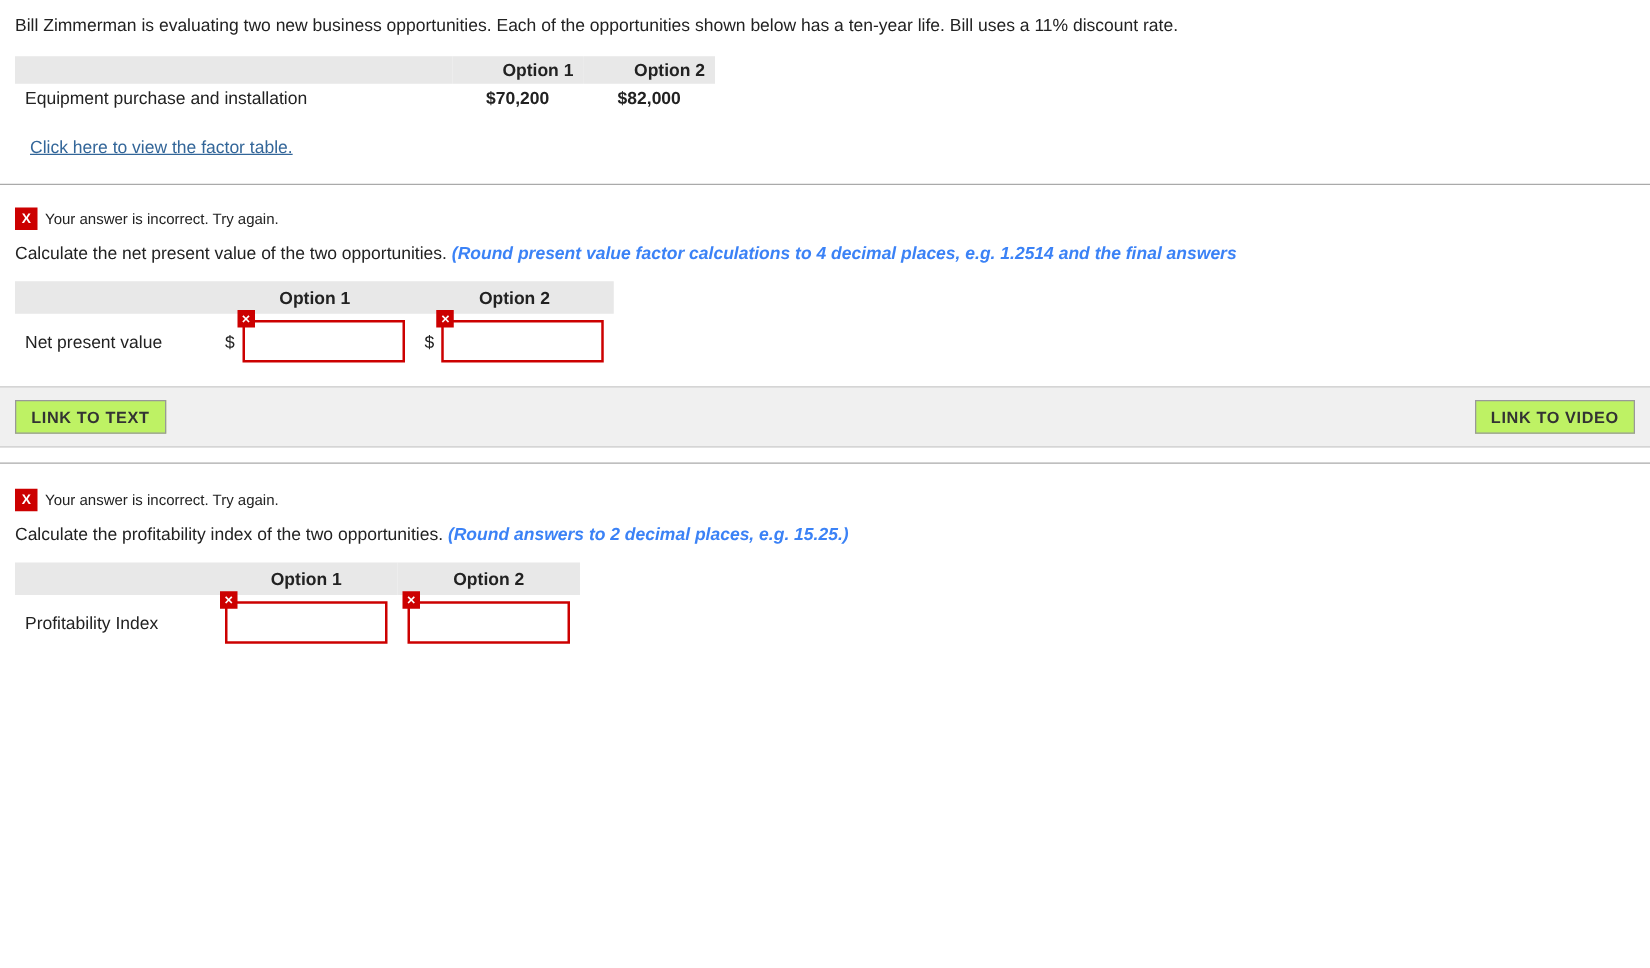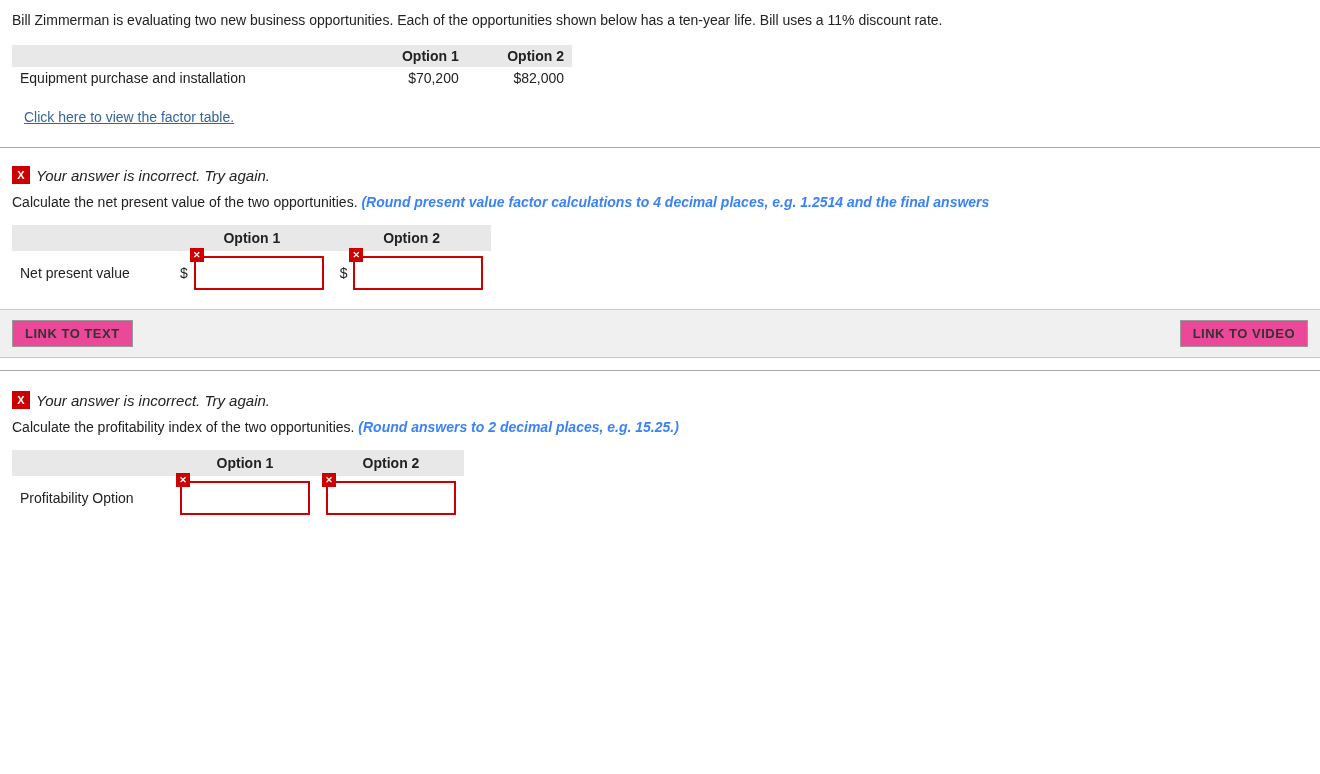--- a/index.html
+++ b/index.html
@@ -27,21 +27,22 @@
       font-size: 14px;
     }
     .data-table td {
       padding: 3px 8px;
       font-size: 14px;
     }
     .data-table td:first-child {
       text-align: left;
     }
     .data-table td:not(:first-child) {
-      text-align: right;
+      text-align: center;
+      font-weight: bold;
     }
     .data-table thead tr {
       background: #e8e8e8;
     }
     .factor-link {
       color: #336699;
       text-decoration: underline;
       cursor: pointer;
       padding: 6px 12px;
       display: inline-block;
@@ -68,23 +69,22 @@
       justify-content: center;
       width: 18px;
       height: 18px;
       background: #cc0000;
       color: white;
       font-size: 11px;
       font-weight: bold;
       flex-shrink: 0;
     }
     .incorrect-text {
-      font-size: 15px;
+      font-size: 12px;
       color: #222;
-      font-style: italic;
     }
     .instruction-text {
       font-size: 14px;
       margin-bottom: 12px;
       line-height: 1.5;
     }
     .instruction-text .italic-red {
       color: #3b82f6;
       font-style: italic;
       font-weight: bold;
@@ -151,21 +151,21 @@
       background: #f0f0f0;
       padding: 10px 12px;
       display: flex;
       align-items: center;
       margin-top: 10px;
       border-top: 1px solid #ccc;
       border-bottom: 1px solid #ccc;
     }
     .btn-link {
       border: 1px solid #999;
-      background: #ec4899;
+      background: #bef264;
       padding: 5px 12px;
       font-size: 13px;
       font-weight: bold;
       cursor: pointer;
       letter-spacing: 0.5px;
       color: #333;
     }
     .buttons-right {
       margin-left: auto;
     }
@@ -268,21 +268,21 @@
   <table class="answer-table">
     <thead>
       <tr>
         <th style="text-align:left;min-width:160px;"></th>
         <th>Option 1</th>
         <th>Option 2</th>
       </tr>
     </thead>
     <tbody>
       <tr>
-        <td class="label-cell">Profitability Option</td>
+        <td class="label-cell">Profitability Index</td>
         <td>
           <span class="input-wrapper">
             <span class="x-mark-input">✕</span>
             <input type="text" class="answer-input" style="">
           </span>
         </td>
         <td>
           <span class="input-wrapper">
             <span class="x-mark-input">✕</span>
             <input type="text" class="answer-input" style="">

